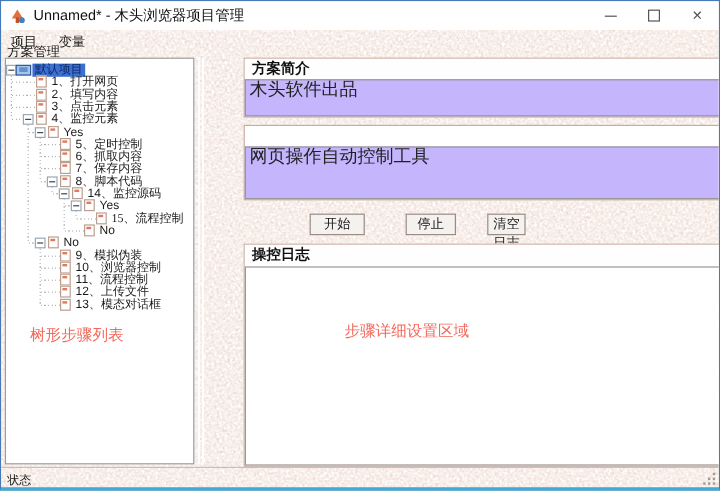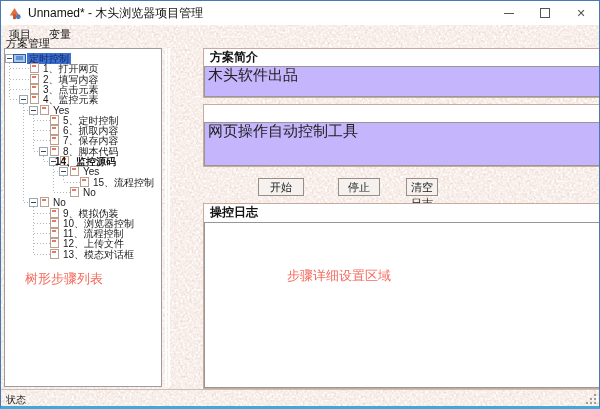--- a/index.html
+++ b/index.html
@@ -132,21 +132,21 @@
           <div class="hstub" style="left: 59px; top: 132.6px; width: 16px;"></div>
           <div class="vguide" style="left: 28px; top: 158.2px; height: 46.5px;"></div>
           <div class="hstub" style="left: 29px; top: 163.5px; width: 16px;"></div>
           <div class="hstub" style="left: 29px; top: 173.8px; width: 16px;"></div>
           <div class="hstub" style="left: 29px; top: 184.1px; width: 16px;"></div>
           <div class="hstub" style="left: 29px; top: 194.4px; width: 16px;"></div>
           <div class="hstub" style="left: 29px; top: 204.7px; width: 16px;"></div>
           <div class="trow" style="top: 4px;">
             <span class="expander" style="left: 0px;"></span>
             <span class="picon" style="left: 8px;"></span>
-            <span class="tlabel sel" style="left: 22px; background: rgb(61, 111, 209);">定时控制</span>
+            <span class="tlabel sel" style="left: 22px; background: rgb(61, 111, 209);">默认项目</span>
           </div>
           <div class="trow" style="top: 14.3px;">
             <span class="ticon" style="left: 25px;"></span>
             <span class="tlabel" style="left: 36px;">1、打开网页</span>
           </div>
           <div class="trow" style="top: 24.6px;">
             <span class="ticon" style="left: 25px;"></span>
             <span class="tlabel" style="left: 36px;">2、填写内容</span>
           </div>
           <div class="trow" style="top: 34.9px;">
@@ -176,30 +176,30 @@
             <span class="tlabel" style="left: 56px;">7、保存内容</span>
           </div>
           <div class="trow" style="top: 96.7px;">
             <span class="expander" style="left: 34px;"></span>
             <span class="ticon" style="left: 45px;"></span>
             <span class="tlabel" style="left: 56px;">8、脚本代码</span>
           </div>
           <div class="trow" style="top: 107px;">
             <span class="expander" style="left: 44px;"></span>
             <span class="ticon" style="left: 55px;"></span>
-            <span class="tlabel" style="left: 48px; font-weight: bold;">14、监控源码</span>
+            <span class="tlabel" style="left: 66px;">14、监控源码</span>
           </div>
           <div class="trow" style="top: 117.3px;">
             <span class="expander" style="left: 54px;"></span>
             <span class="ticon" style="left: 65px;"></span>
             <span class="tlabel" style="left: 76px;">Yes</span>
           </div>
           <div class="trow" style="top: 127.6px;">
             <span class="ticon" style="left: 75px;"></span>
-            <span class="tlabel" style="left: 86px;">15、流程控制</span>
+            <span class="tlabel" style="left: 86px; font-family: Liberation Serif, serif;">15、流程控制</span>
           </div>
           <div class="trow" style="top: 137.9px;">
             <span class="ticon" style="left: 65px;"></span>
             <span class="tlabel" style="left: 76px;">No</span>
           </div>
           <div class="trow" style="top: 148.2px;">
             <span class="expander" style="left: 24px;"></span>
             <span class="ticon" style="left: 35px;"></span>
             <span class="tlabel" style="left: 46px;">No</span>
           </div>

